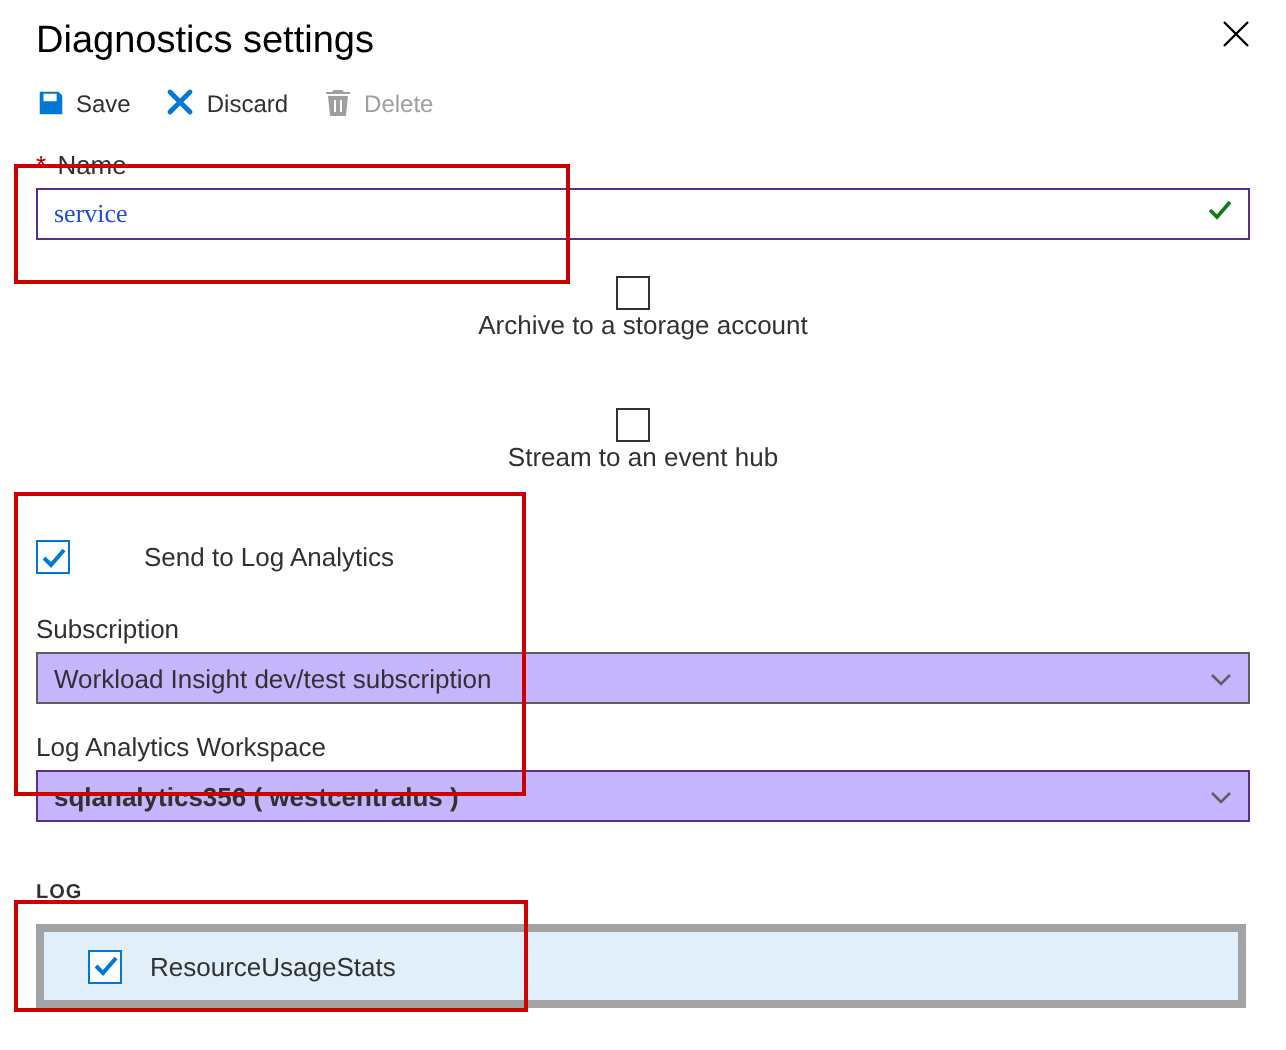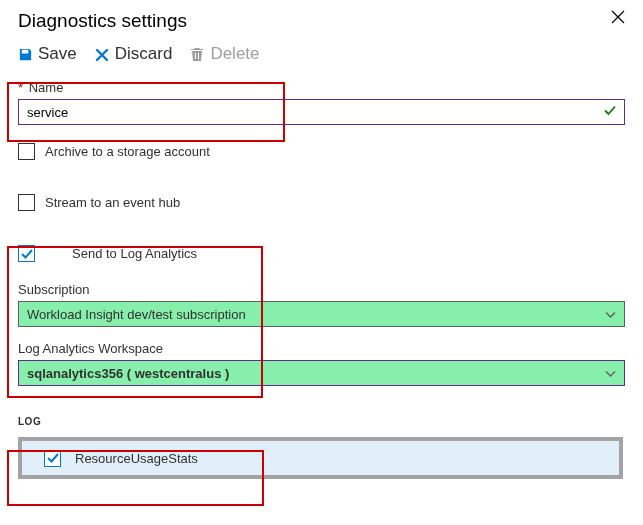--- a/index.html
+++ b/index.html
@@ -34,55 +34,55 @@
   .toolbar {
     display: flex;
     align-items: center;
     gap: 18px;
     padding: 6px 18px 10px 18px;
   }
   .tb-item {
     display: inline-flex;
     align-items: center;
     gap: 5px;
-    font-size: 17px;
+    font-size: 12px;
     color: #323130;
     cursor: pointer;
   }
   .tb-item.disabled { color: #a19f9d; cursor: default; }
   .tb-icon { width: 15px; height: 15px; display: inline-block; }
   .content { padding: 0 18px; }
   .field-group { margin-top: 6px; }
   .label-row { margin-bottom: 4px; font-size: 13px; }
   .required-star { color: #a80000; margin-right: 2px; }
   .text-input {
     width: 100%;
     height: 26px;
     border: 1px solid #5c2d91;
     padding: 0 28px 0 8px;
     font-size: 13px;
-    font-family: Liberation Sans, sans-serif;
-    color: #000000;
+    font-family: Liberation Serif, serif;
+    color: #1d4ed8;
     outline: none;
   }
   .input-wrap { position: relative; }
   .valid-check {
     position: absolute;
     right: 8px;
     top: 50%;
     transform: translateY(-50%);
     color: #107c10;
     font-size: 15px;
   }
   .checkbox-row {
     display: flex;
     align-items: center;
     margin-top: 24px;
   }
-  .checkbox-row.first { margin-top: 18px; }
+  .checkbox-row.first { margin-top: 18px; flex-direction: column; }
   .cb {
     width: 17px;
     height: 17px;
     border: 1px solid #323130;
     display: inline-flex;
     align-items: center;
     justify-content: center;
     margin-right: 10px;
     cursor: pointer;
     background: #fff;
@@ -100,21 +100,21 @@
     font-size: 13px;
     margin-bottom: 4px;
   }
   .select-box {
     width: 100%;
     height: 26px;
     border: 1px solid #605e5c;
     padding: 0 28px 0 8px;
     font-size: 13px;
     color: #323130;
-    background: #86efac;
+    background: #c4b5fd;
     display: flex;
     align-items: center;
     position: relative;
     cursor: pointer;
   }
   .select-box.accent { border-color: #5c2d91; font-weight: bold; }
   .select-chevron {
     position: absolute;
     right: 8px;
     top: 50%;
@@ -214,21 +214,21 @@
     </div>
   </div>
 
   <div class="checkbox-row first">
     <span class="cb">
       
     </span>
     <span class="cb-label">Archive to a storage account</span>
   </div>
 
-  <div class="checkbox-row" style="margin-top:34px;">
+  <div class="checkbox-row" style="margin-top:34px;flex-direction:column;">
     <span class="cb">
       
     </span>
     <span class="cb-label">Stream to an event hub</span>
   </div>
 
   <div class="checkbox-row" style="margin-top:34px;gap:27px;">
     <span class="cb checked">
       <svg width="12" height="12" viewBox="0 0 12 12">
           <path d="M1 6 L4.5 9.5 L11 2" stroke="#0078d4" stroke-width="2" fill="none"></path>

